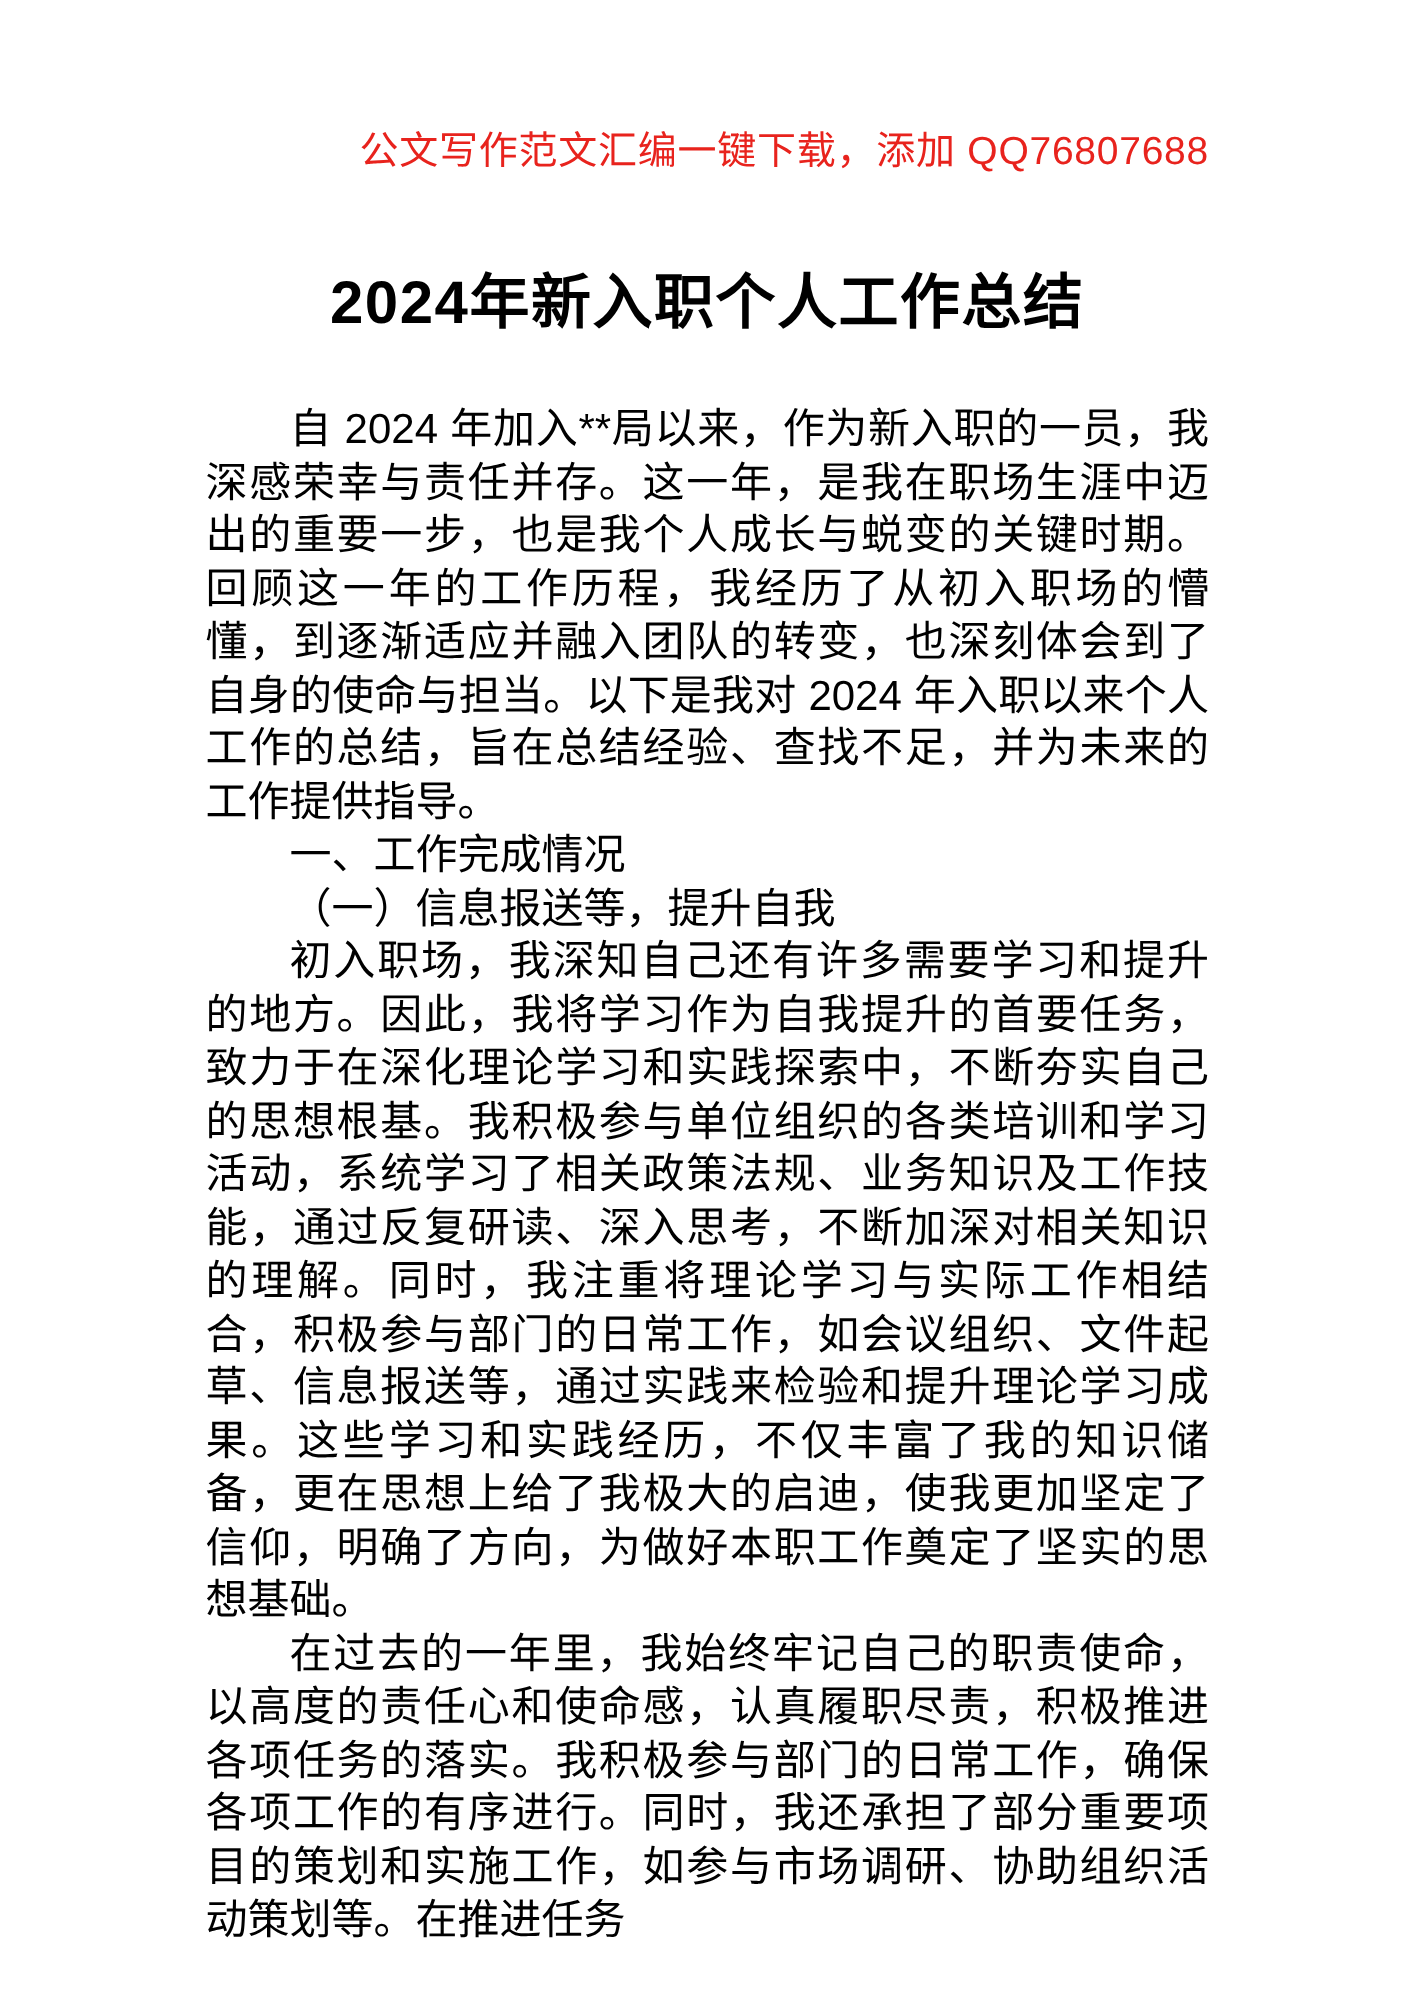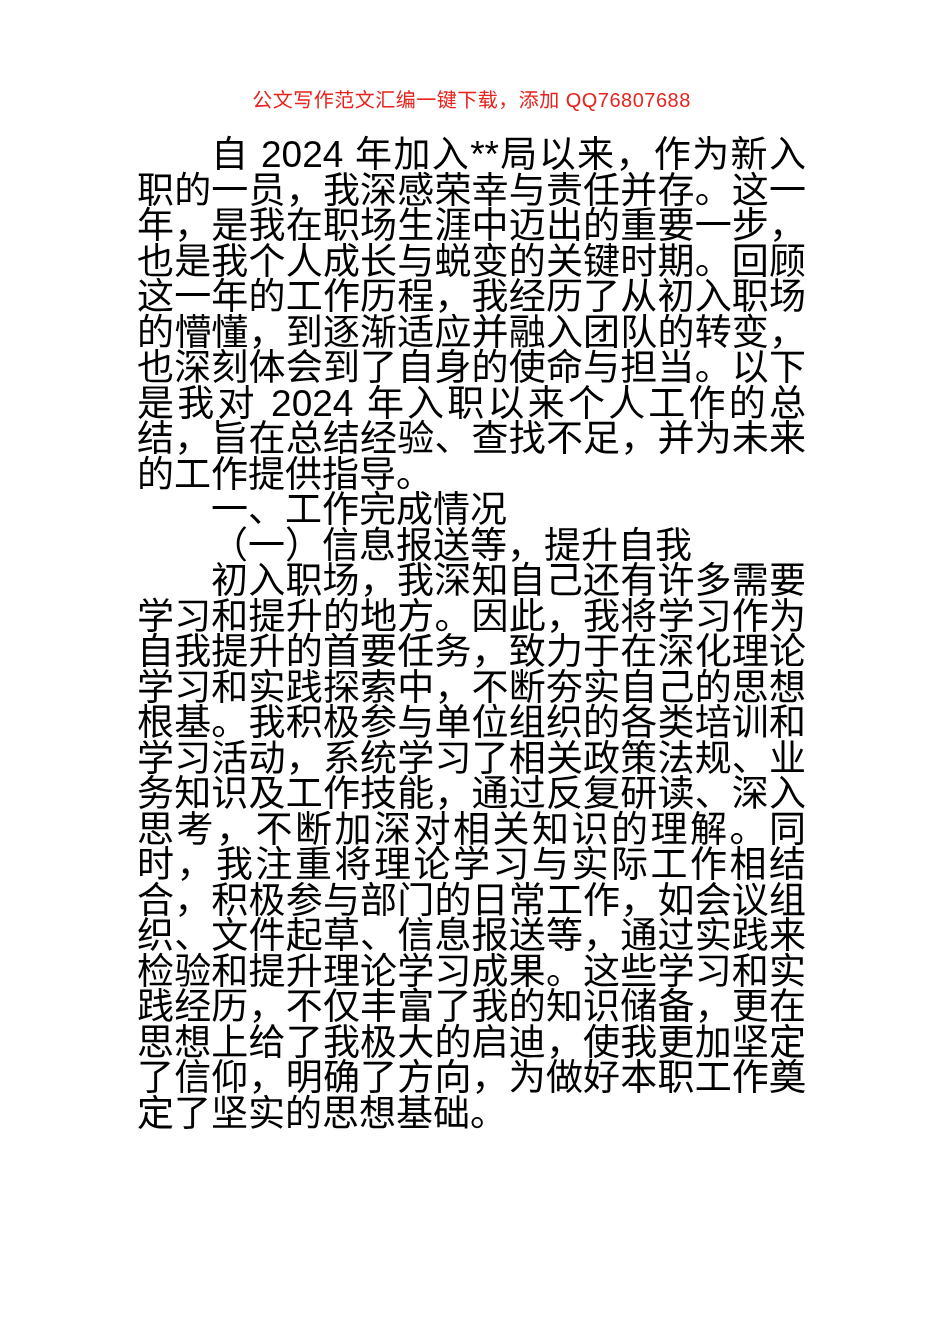--- a/index.html
+++ b/index.html
@@ -13,53 +13,55 @@
     height: 1344px;
     margin: 0 auto;
     background: #ffffff;
     box-sizing: border-box;
     padding: 86px 144px 0 137px;
     overflow: hidden;
     font-family: "Liberation Sans", sans-serif;
     color: #000000;
   }
   .notice {
-    text-align: center;
-    font-size: 20px;
+    text-align: right;
+    font-size: 26px;
     line-height: 28px;
     letter-spacing: 0.5px;
     white-space: nowrap;
   }
   .title {
     margin: 64px 0 0 0;
     text-align: center;
     font-size: 40px;
     line-height: 48px;
     font-weight: 600;
     letter-spacing: 1px;
   }
   .doc-body {
-    margin-top: 23px;
-    font-size: 37px;
+    margin-top: 42px;
+    font-size: 28px;
     line-height: 35.5px;
     text-align: justify;
     text-justify: inter-ideograph;
   }
   .doc-body p.block {
     margin: 0;
     padding: 0;
     text-indent: 2em;
   }
 </style>
 </head>
 <body>
 
 <div class="page" style="color: rgb(0, 0, 0); background: rgb(255, 255, 255);">
   <div class="notice" style="color: rgb(232, 35, 29);">公文写作范文汇编一键下载，添加 QQ76807688</div>
 
+  <h1 class="title">2024年新入职个人工作总结</h1>
 
   <div class="doc-body">
       <p class="block paragraph">自 2024 年加入**局以来，作为新入职的一员，我深感荣幸与责任并存。这一年，是我在职场生涯中迈出的重要一步，也是我个人成长与蜕变的关键时期。回顾这一年的工作历程，我经历了从初入职场的懵懂，到逐渐适应并融入团队的转变，也深刻体会到了自身的使命与担当。以下是我对 2024 年入职以来个人工作的总结，旨在总结经验、查找不足，并为未来的工作提供指导。</p>
       <p class="block heading1">一、工作完成情况</p>
       <p class="block heading2">（一）信息报送等，提升自我</p>
       <p class="block paragraph">初入职场，我深知自己还有许多需要学习和提升的地方。因此，我将学习作为自我提升的首要任务，致力于在深化理论学习和实践探索中，不断夯实自己的思想根基。我积极参与单位组织的各类培训和学习活动，系统学习了相关政策法规、业务知识及工作技能，通过反复研读、深入思考，不断加深对相关知识的理解。同时，我注重将理论学习与实际工作相结合，积极参与部门的日常工作，如会议组织、文件起草、信息报送等，通过实践来检验和提升理论学习成果。这些学习和实践经历，不仅丰富了我的知识储备，更在思想上给了我极大的启迪，使我更加坚定了信仰，明确了方向，为做好本职工作奠定了坚实的思想基础。</p>
+      <p class="block paragraph">在过去的一年里，我始终牢记自己的职责使命，以高度的责任心和使命感，认真履职尽责，积极推进各项任务的落实。我积极参与部门的日常工作，确保各项工作的有序进行。同时，我还承担了部分重要项目的策划和实施工作，如参与市场调研、协助组织活动策划等。在推进任务</p>
     </div>
 </div>
 
 </body></html>

